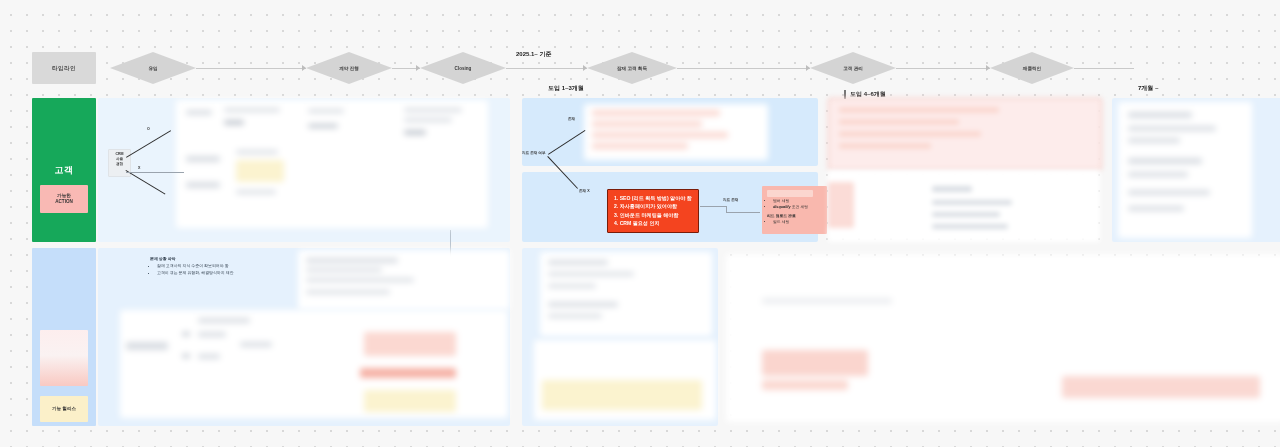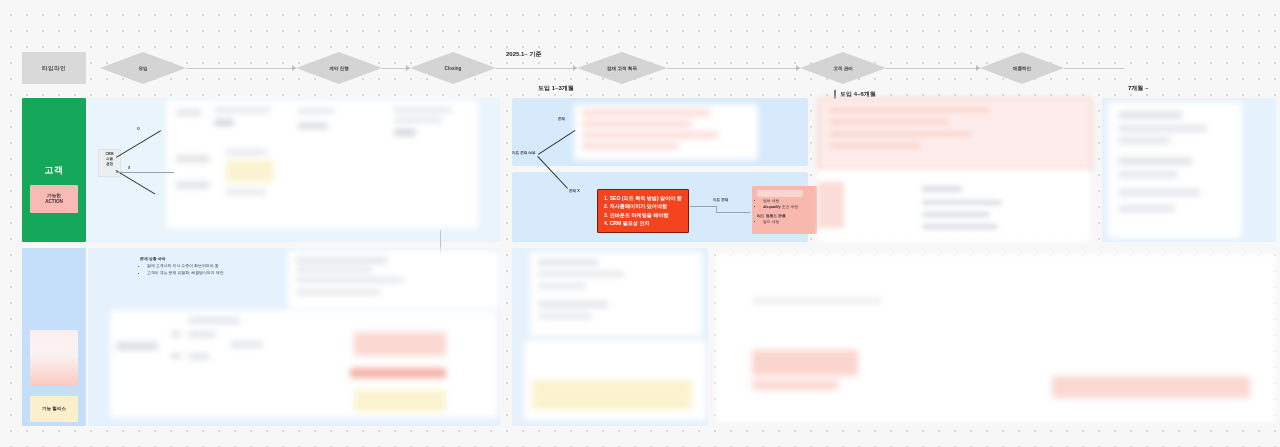--- a/index.html
+++ b/index.html
@@ -4,21 +4,21 @@
 <style>
   html,body{margin:0;padding:0;}
   body{
     width:1280px;height:447px;overflow:hidden;position:relative;
     font-family:"Liberation Sans","DejaVu Sans",sans-serif;
     background-color:#f7f7f7;
     background-image:radial-gradient(circle, #d8d8d8 1px, transparent 1px);
     background-size:16px 16px;
     background-position:3px 7px;
   }
-  .canvas{position:absolute;inset:0;}
+  .canvas{position:absolute;inset:0;margin-left:10px;}
 
   
   .lane-head{
     position:absolute;display:flex;align-items:center;justify-content:center;
     text-align:center;font-weight:bold;color:#ffffff;letter-spacing:.5px;
   }
   .lane-timeline{
     left:22px;top:52px;width:64px;height:32px;background:#d9d9d9;
     color:#444;font-size:5.5px;border-radius:1px;
   }

